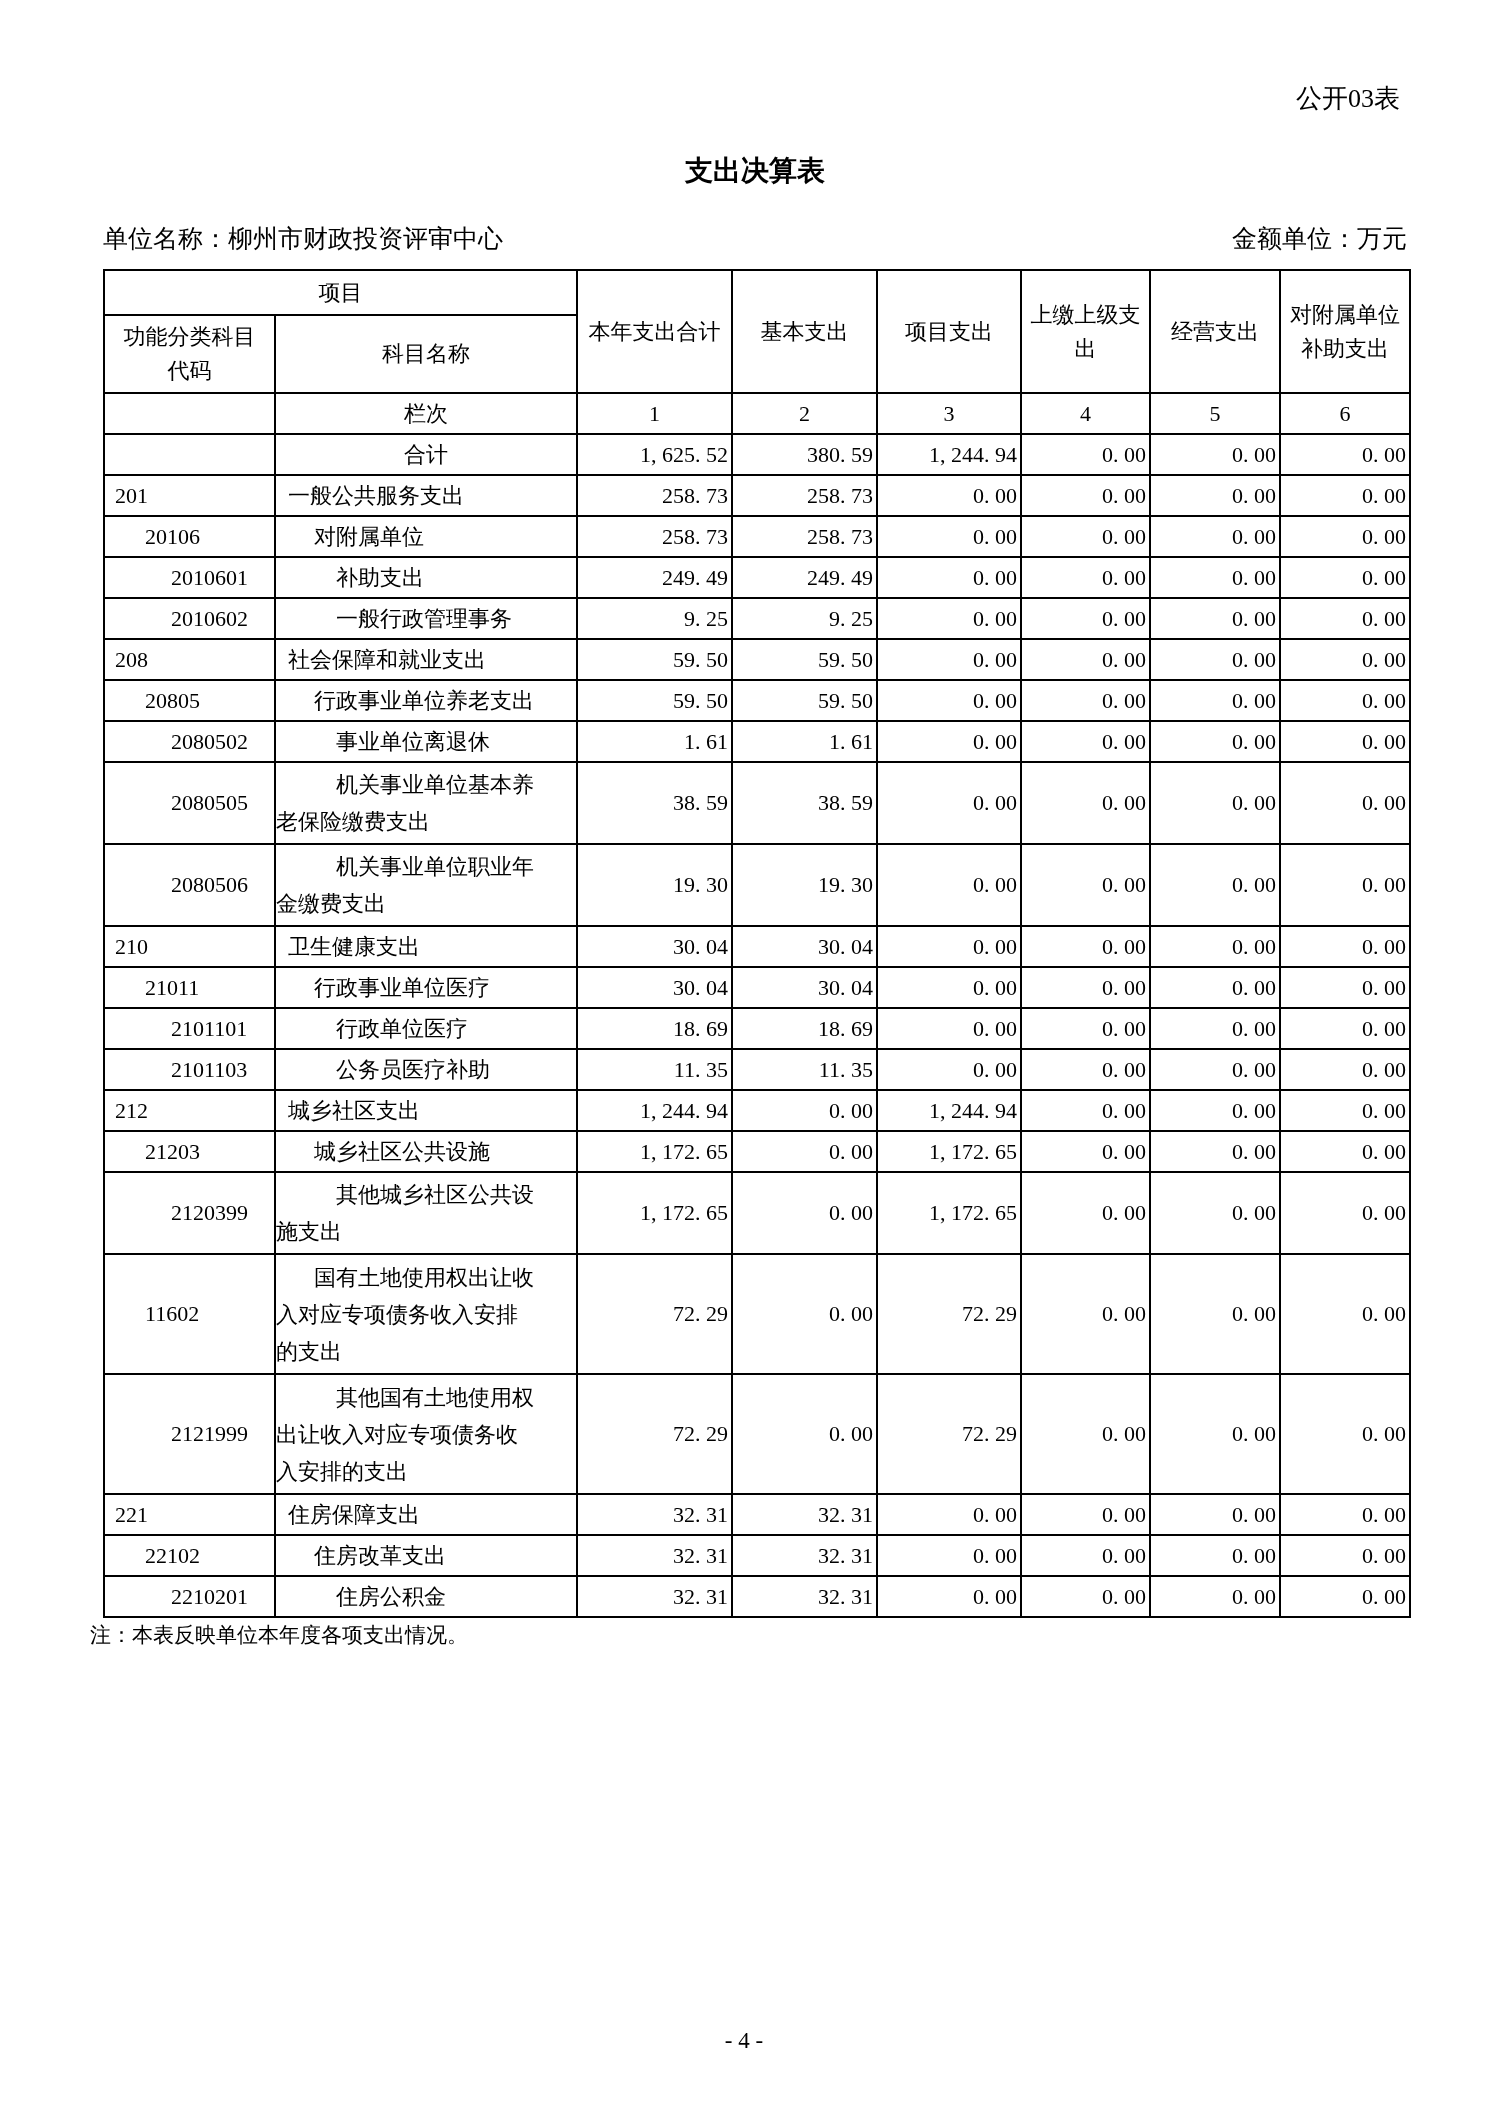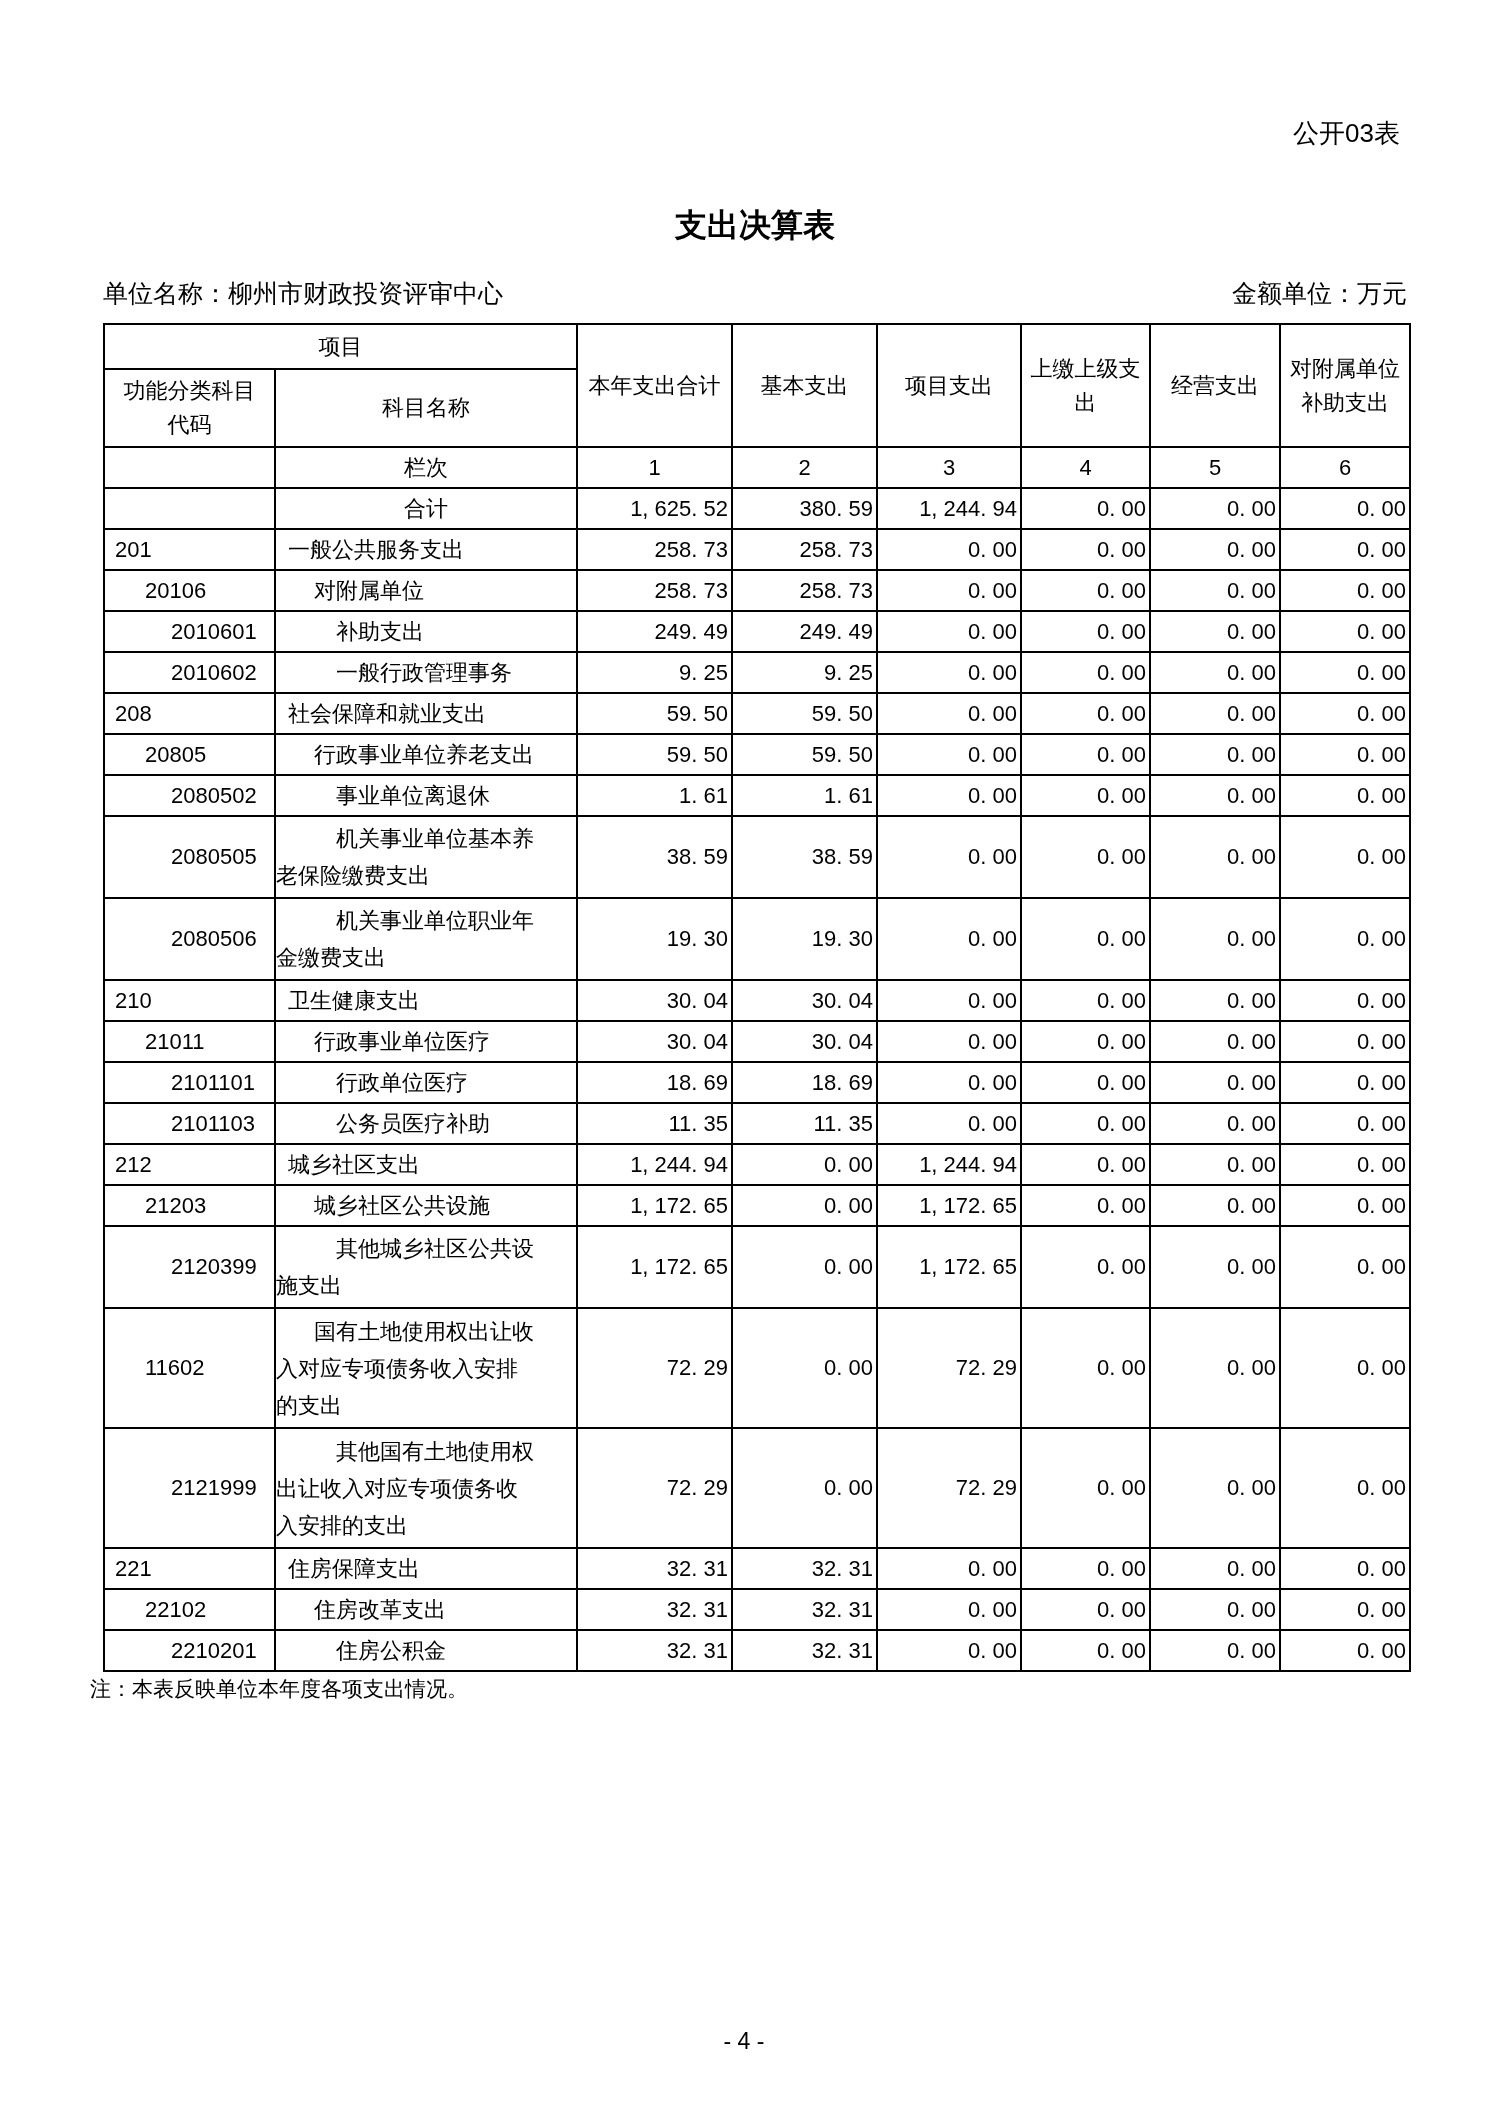--- a/index.html
+++ b/index.html
@@ -6,33 +6,34 @@
   html,body { background:#ffffff; }
   body {
     width:1488px; height:2104px;
     font-family:"Liberation Sans","DejaVu Sans",sans-serif;
     color:#000;
     position:relative;
   }
   .sheet {
     position:relative;
     width:1488px; height:2104px;
-    padding:118px 82px 0 103px;
+    padding:84px 82px 0 103px;
+    font-family:Liberation Serif, serif;
   }
   .corner-label {
     text-align:right;
     font-size:26px;
     line-height:30px;
     padding-right:6px;
   }
   .doc-title {
-    margin-top:60px;
+    margin-top:40px;
     width:1304px;
     text-align:center;
-    font-size:32px;
+    font-size:28px;
     font-weight:bold;
     line-height:34px;
   }
   .meta-row {
     margin-top:36px;
     width:1304px;
     display:flex;
     justify-content:space-between;
     align-items:flex-end;
     font-size:25px;

